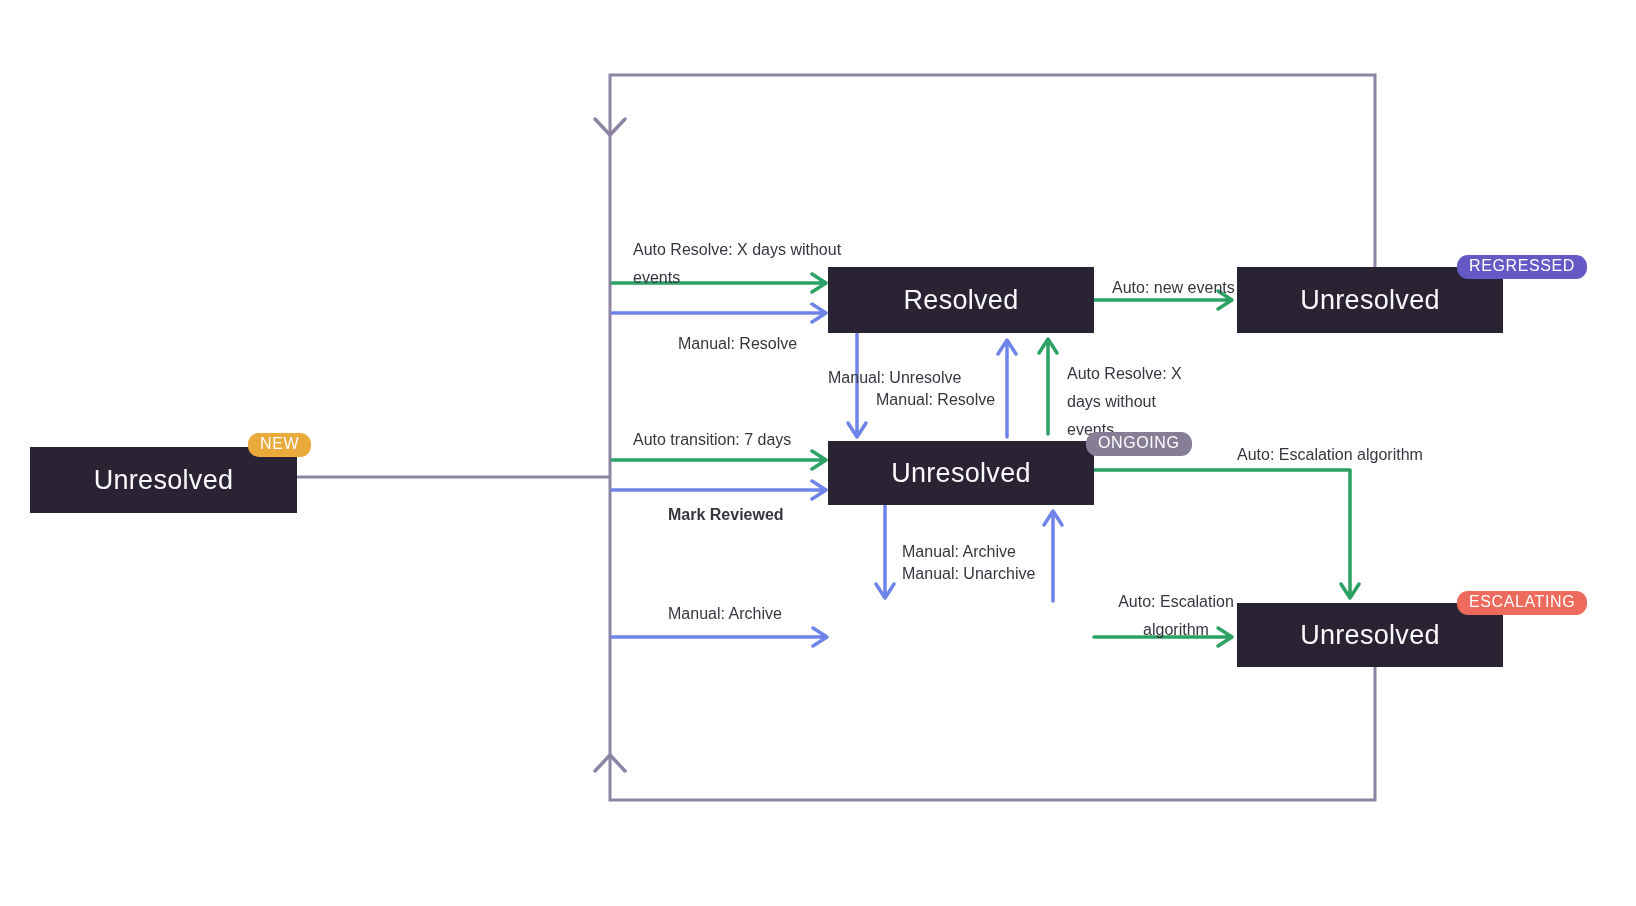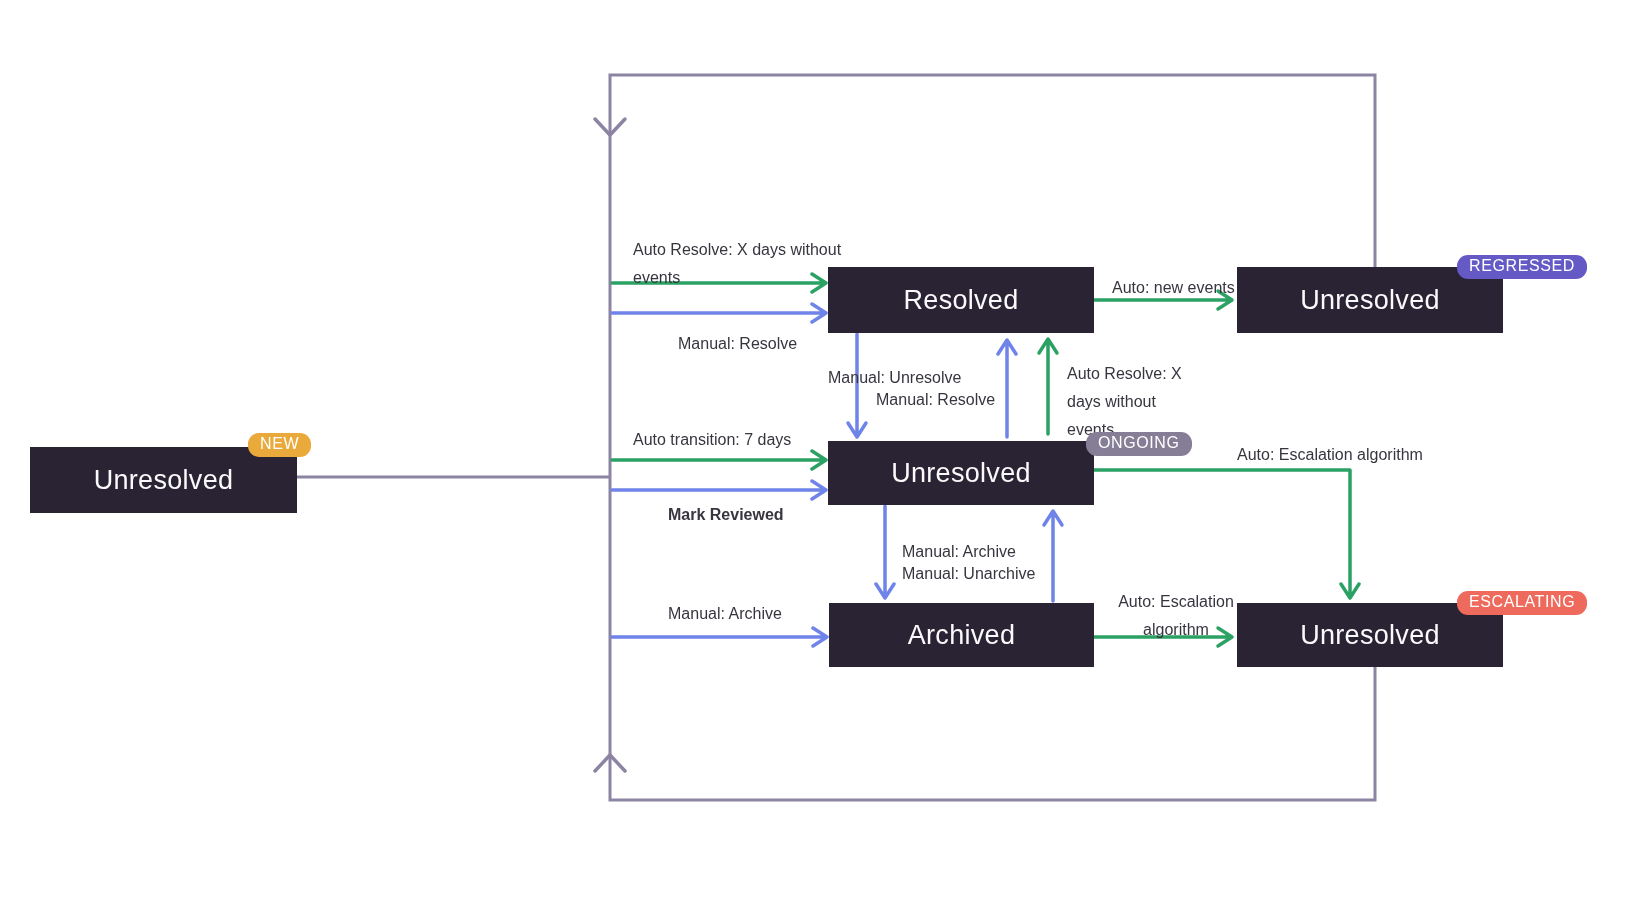--- a/index.html
+++ b/index.html
@@ -112,23 +112,20 @@
   </div>
   <div class="state" id="st-resolved">
     <span>Resolved</span>
   </div>
   <div class="state" id="st-regressed">
     <span>Unresolved</span>
   </div>
   <div class="state" id="st-ongoing">
     <span>Unresolved</span>
   </div>
-  <div class="state" id="st-archived">
-    <span>Archived</span>
-  </div>
   <div class="state" id="st-escalating">
     <span>Unresolved</span>
   </div>
 
   <div class="badge badge-new" id="bd-new">NEW</div>
   <div class="badge badge-regressed" id="bd-regressed">REGRESSED</div>
   <div class="badge badge-ongoing" id="bd-ongoing">ONGOING</div>
   <div class="badge badge-escalating" id="bd-escalating">ESCALATING</div>
 
 </div>

